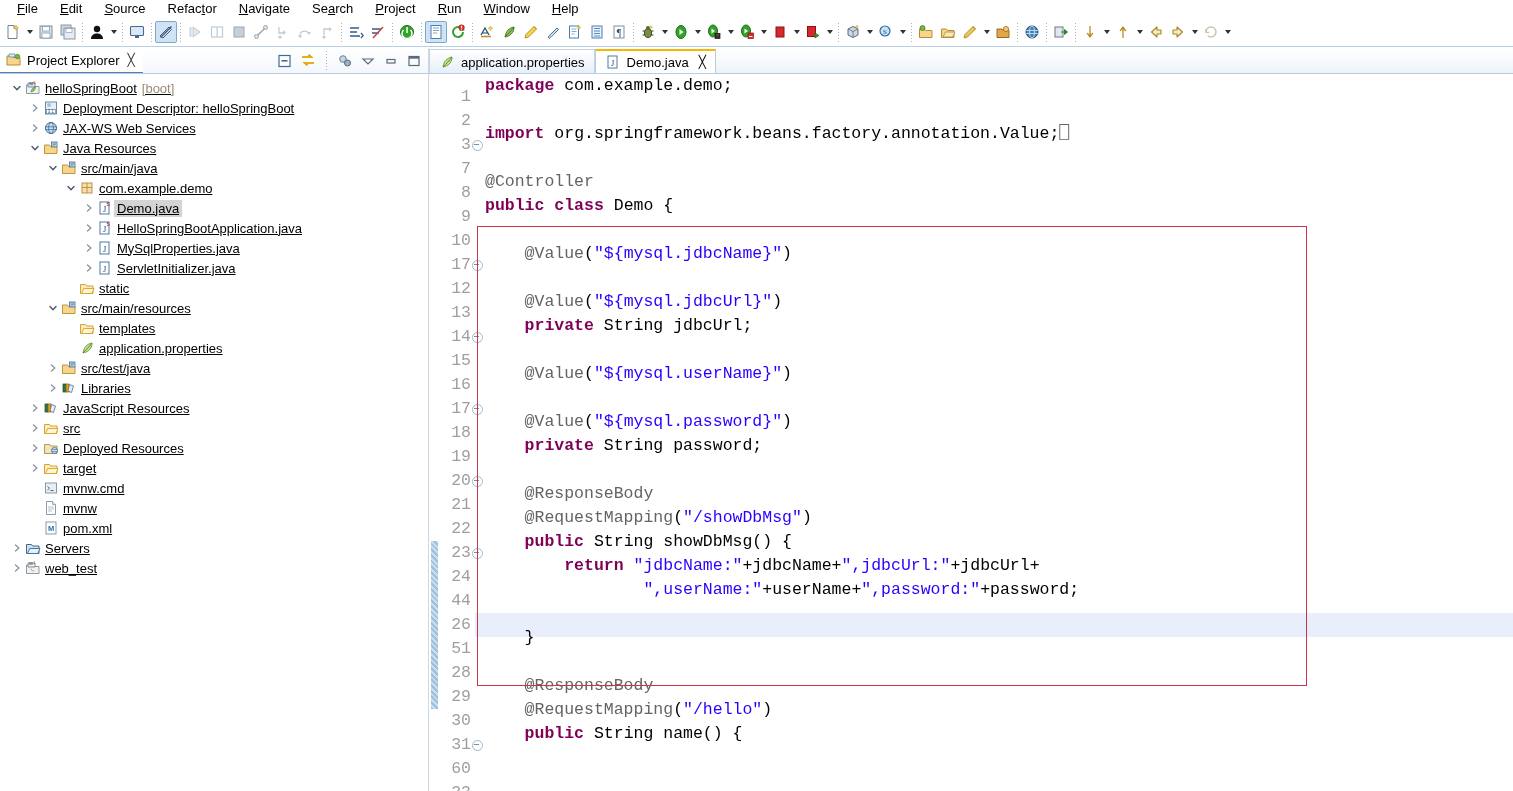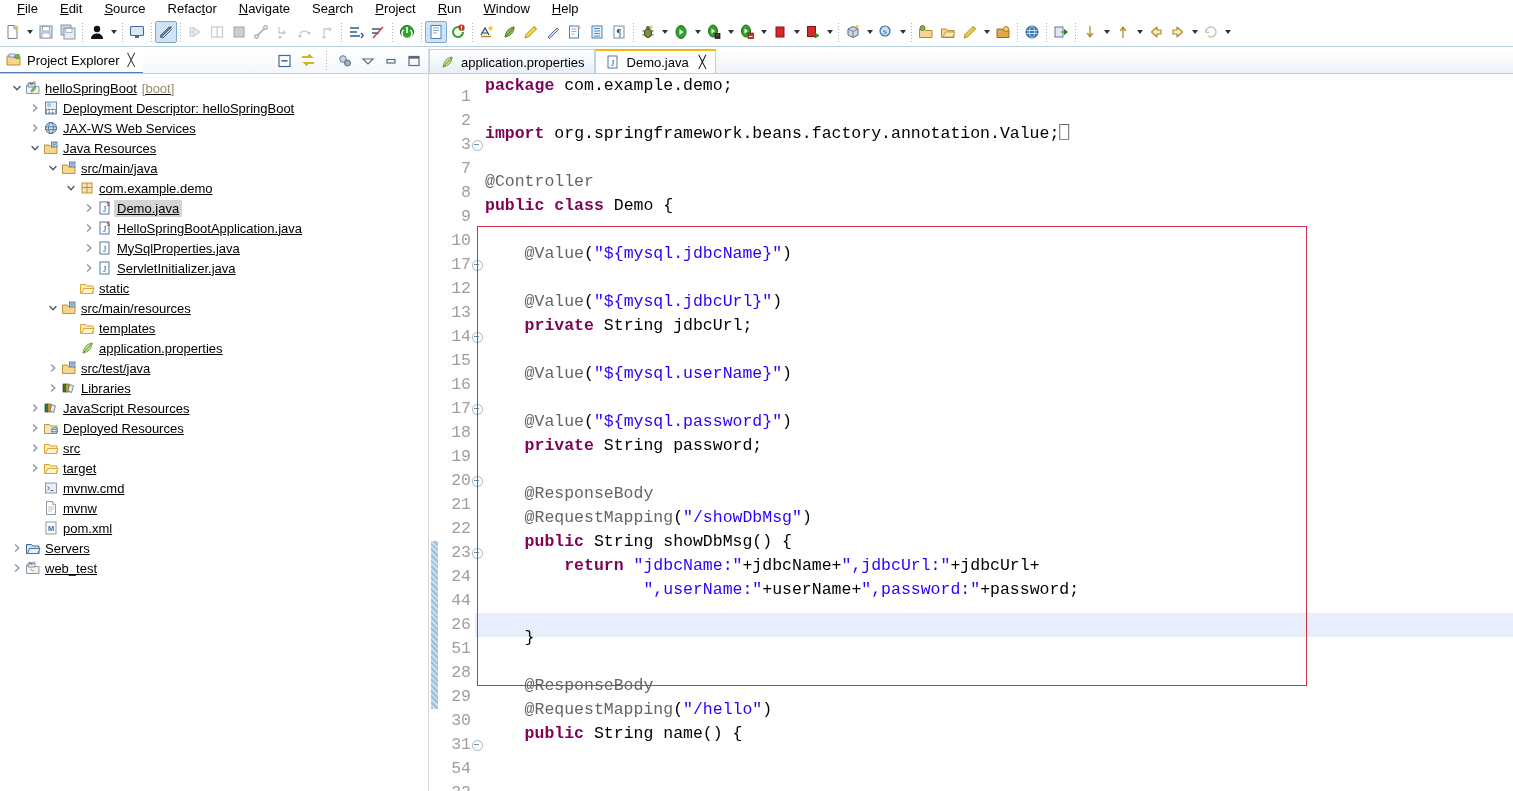--- a/index.html
+++ b/index.html
@@ -747,40 +747,40 @@
             <span class="tlabel">JavaScript Resources</span>
           </div>
           <div class="row">
             <span class="twist" style="margin-left: 28px;">
               <svg width="10" height="10" viewBox="0 0 10 10">
                 <path d="M3.5 2L6.8 5 3.5 8" fill="none" stroke="#8b97a3" stroke-width="1.4" stroke-linecap="round"></path>
               </svg>
             </span>
             <span class="ticon">
               <svg width="16" height="16" viewBox="0 0 16 16">
+                <path d="M1.5 4.5h5l1.2 1.5H14v7.5H1.5z" fill="#fcebc0" stroke="#d9a327" stroke-width="1"></path>
+                <path d="M2.5 13.5l2.2-5H15l-2.2 5z" fill="#fff4d6" stroke="#d9a327" stroke-width="0.9"></path>
+              </svg>
+            </span>
+            <span class="tlabel">src</span>
+          </div>
+          <div class="row">
+            <span class="twist" style="margin-left: 28px;">
+              <svg width="10" height="10" viewBox="0 0 10 10">
+                <path d="M3.5 2L6.8 5 3.5 8" fill="none" stroke="#8b97a3" stroke-width="1.4" stroke-linecap="round"></path>
+              </svg>
+            </span>
+            <span class="ticon">
+              <svg width="16" height="16" viewBox="0 0 16 16">
                 <path d="M1.5 4.5h5l1.2 1.5H14v7.5H1.5z" fill="#f0e4c0" stroke="#a8903a" stroke-width="0.9"></path>
                 <circle cx="11.5" cy="10.5" r="3" fill="#cfe0ee" stroke="#3f6b95" stroke-width="0.8"></circle>
                 <path d="M8.7 9.5h5.6M8.7 11.5h5.6" stroke="#3f6b95" stroke-width="0.6"></path>
               </svg>
             </span>
             <span class="tlabel">Deployed Resources</span>
-          </div>
-          <div class="row">
-            <span class="twist" style="margin-left: 28px;">
-              <svg width="10" height="10" viewBox="0 0 10 10">
-                <path d="M3.5 2L6.8 5 3.5 8" fill="none" stroke="#8b97a3" stroke-width="1.4" stroke-linecap="round"></path>
-              </svg>
-            </span>
-            <span class="ticon">
-              <svg width="16" height="16" viewBox="0 0 16 16">
-                <path d="M1.5 4.5h5l1.2 1.5H14v7.5H1.5z" fill="#fcebc0" stroke="#d9a327" stroke-width="1"></path>
-                <path d="M2.5 13.5l2.2-5H15l-2.2 5z" fill="#fff4d6" stroke="#d9a327" stroke-width="0.9"></path>
-              </svg>
-            </span>
-            <span class="tlabel">src</span>
           </div>
           <div class="row">
             <span class="twist" style="margin-left: 28px;">
               <svg width="10" height="10" viewBox="0 0 10 10">
                 <path d="M3.5 2L6.8 5 3.5 8" fill="none" stroke="#8b97a3" stroke-width="1.4" stroke-linecap="round"></path>
               </svg>
             </span>
             <span class="ticon">
               <svg width="16" height="16" viewBox="0 0 16 16">
                 <path d="M1.5 4.5h5l1.2 1.5H14v7.5H1.5z" fill="#fcebc0" stroke="#d9a327" stroke-width="1"></path>
@@ -902,21 +902,21 @@
               <div class="lnum">22</div>
               <div class="lnum">23</div>
               <div class="lnum">24</div>
               <div class="lnum">44</div>
               <div class="lnum">26</div>
               <div class="lnum">51</div>
               <div class="lnum">28</div>
               <div class="lnum">29</div>
               <div class="lnum">30</div>
               <div class="lnum">31</div>
-              <div class="lnum">54</div>
+              <div class="lnum">60</div>
               <div class="lnum">33</div>
             </div>
         </div>
         <div id="folds">
             <div class="fold" style="top: 59px;">
               <span></span>
             </div>
             <div class="fold" style="top: 179px;">
               <span></span>
             </div>

